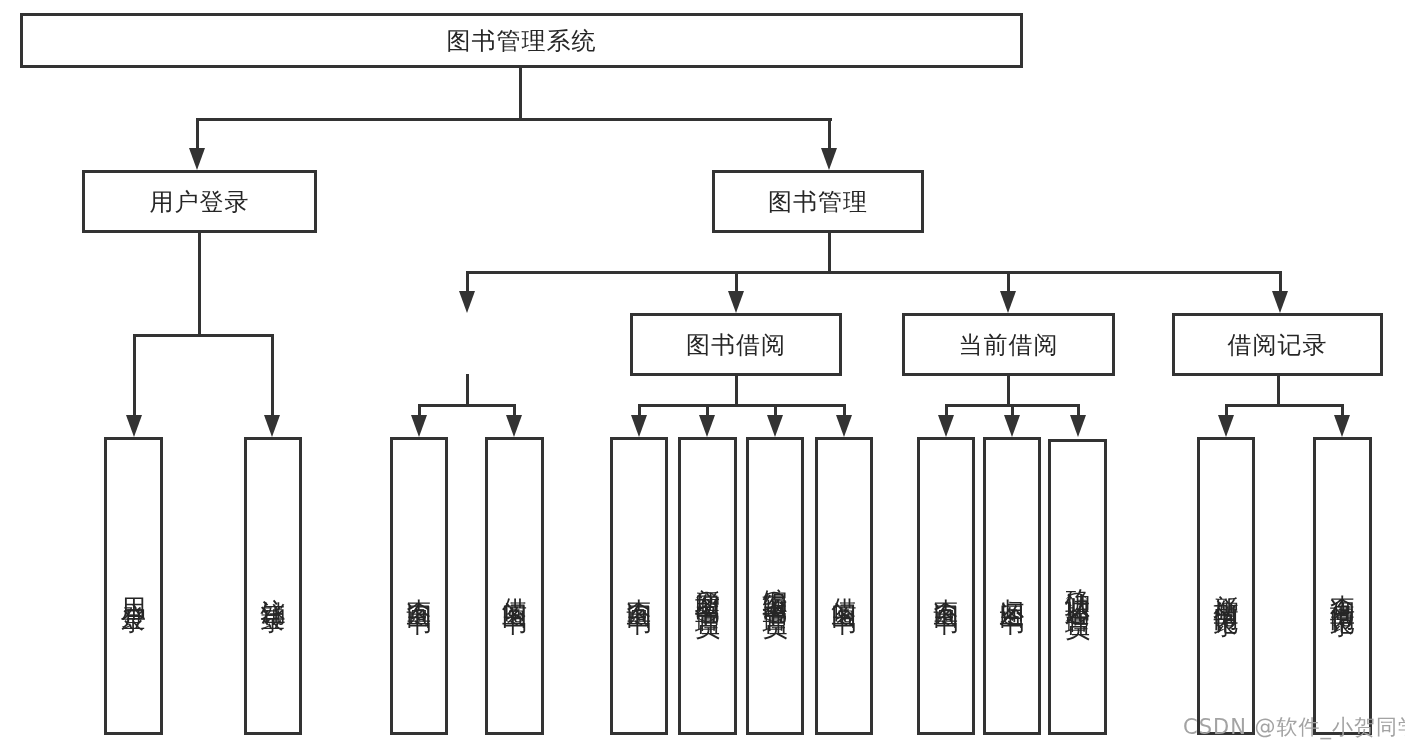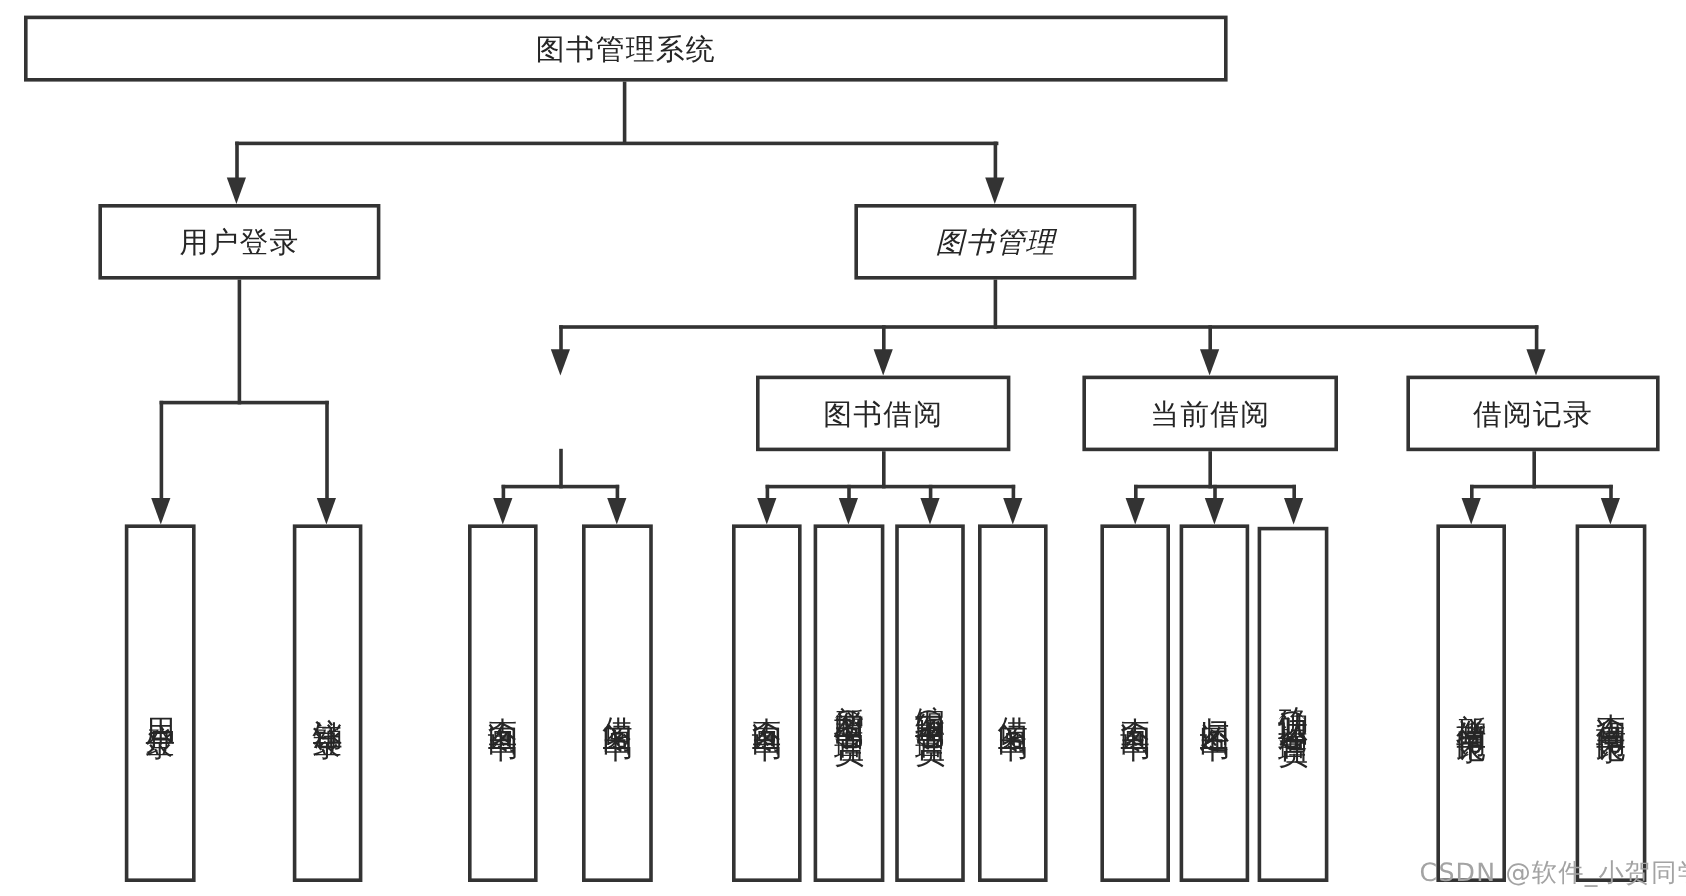--- a/index.html
+++ b/index.html
@@ -114,21 +114,21 @@
   <div class="ln" style="left:1341px;top:404px;width:3px;height:14px;"></div>
   <div class="ar" style="left:1334px;top:415px;"></div>
 
   <div class="node h root-box" style="left:20px;top:13px;width:1003px;height:55px;">
     <span>图书管理系统</span>
   </div>
 
   <div class="node h" style="left:82px;top:170px;width:235px;height:63px;">
     <span>用户登录</span>
   </div>
-  <div class="node h" style="left:712px;top:170px;width:235px;height:63px;font-style:italic;">
+  <div class="node h" style="left:712px;top:170px;width:212px;height:63px;">
     <span>图书管理</span>
   </div>
 
   <div class="node h" style="left:630px;top:313px;width:212px;height:63px;align-items:center;">
     <span>图书借阅</span>
   </div>
   <div class="node h" style="left:902px;top:313px;width:213px;height:63px;">
     <span>当前借阅</span>
   </div>
   <div class="node h" style="left:1172px;top:313px;width:211px;height:63px;">

